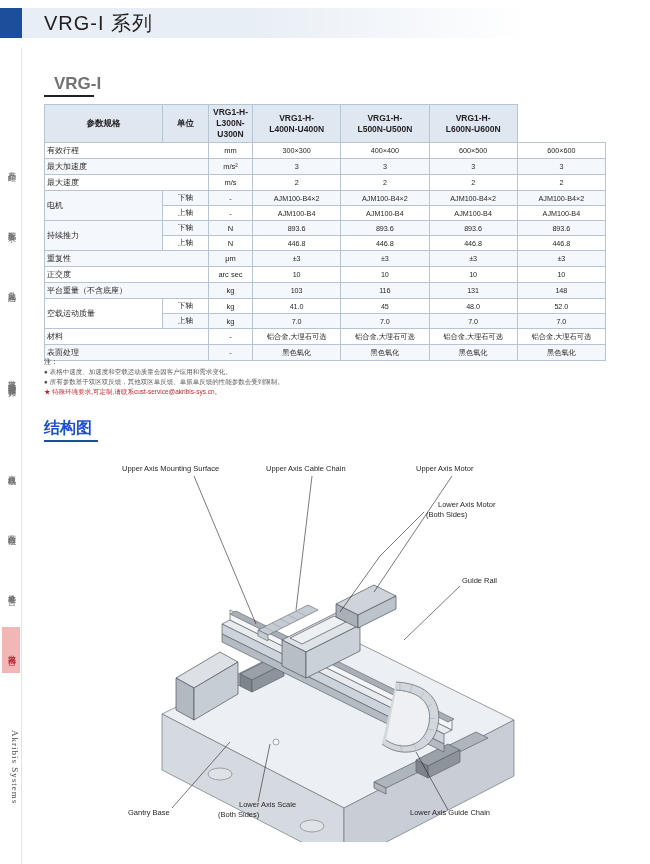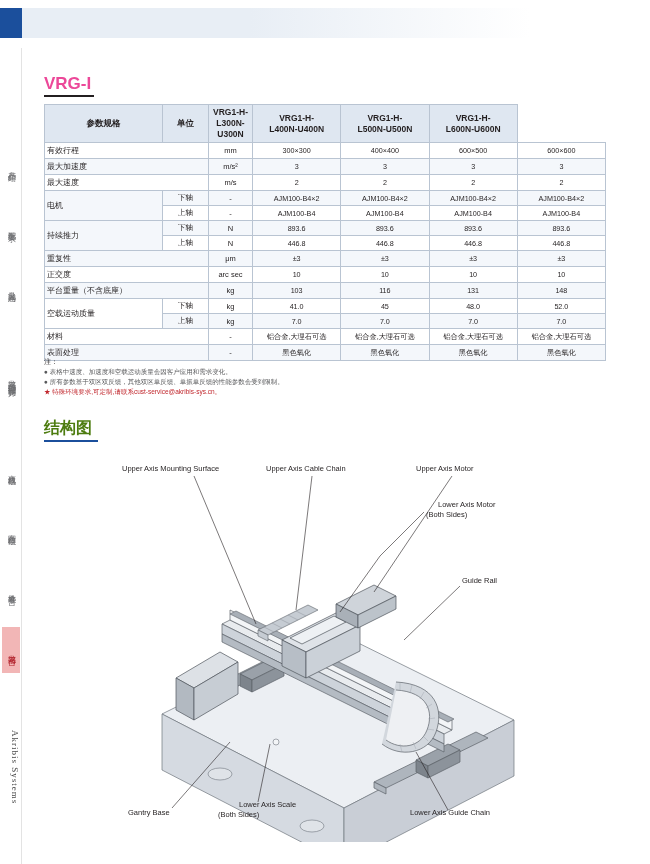--- a/index.html
+++ b/index.html
@@ -51,27 +51,27 @@
     background:#f2b6b6; color:#b0202a;
   }
   .side-brand{
     position:absolute; left:2px; bottom:60px; width:18px;
     writing-mode:vertical-rl;
     font-size:9px; color:#4a4a4a; letter-spacing:1px;
     font-family:"Liberation Serif", serif;
   }
   
   .sec-title{
-    position:absolute; font-size:16px; font-weight:bold; color:#4d7c0f;
+    position:absolute; font-size:16px; font-weight:bold; color:#1d4ed8;
   }
   .sec-underline{
     position:absolute; height:2px; background:#1b4f9c;
   }
   .sec-title-blk{
-    position:absolute; font-size:17px; font-weight:bold; color:#ec4899;
+    position:absolute; font-size:17px; font-weight:bold; color:#737373;margin-left:10px;
   }
   
   .tbl-wrap{ position:absolute; left:44px; top:104px; width:562px; }
   table{ border-collapse:collapse; width:562px; font-size:7.2px; }
   th,td{
     border:1px solid #b9c4d2;
     padding:2px 2px;
     text-align:center;
     vertical-align:middle;
     height:15px;
@@ -106,20 +106,21 @@
   }
   svg.leaders{ position:absolute; left:0; top:0; }
 </style>
 </head>
 <body>
 
 <div class="page-header">
   <div class="header-bar"></div>
   <div class="header-bar-grad"></div>
   <div class="header-accent"></div>
+  <div class="header-title">VRG-I 系列</div>
 </div>
 
 <div class="side-rail" id="side-rail">
   <div class="side-brand">Akribis  Systems</div>
 <div class="side-tab" style="top: 96px; height: 46px;">产品介绍</div>
     <div class="side-tab" style="top: 156px; height: 46px;">选配要求</div>
     <div class="side-tab" style="top: 216px; height: 46px;">常见问题</div>
     <div class="side-tab" style="top: 276px; height: 109px;">龙门平台的运动控制简介</div>
     <div class="side-tab" style="top: 399px; height: 46px;">直线模组</div>
     <div class="side-tab" style="top: 459px; height: 46px;">音圈模组</div>

